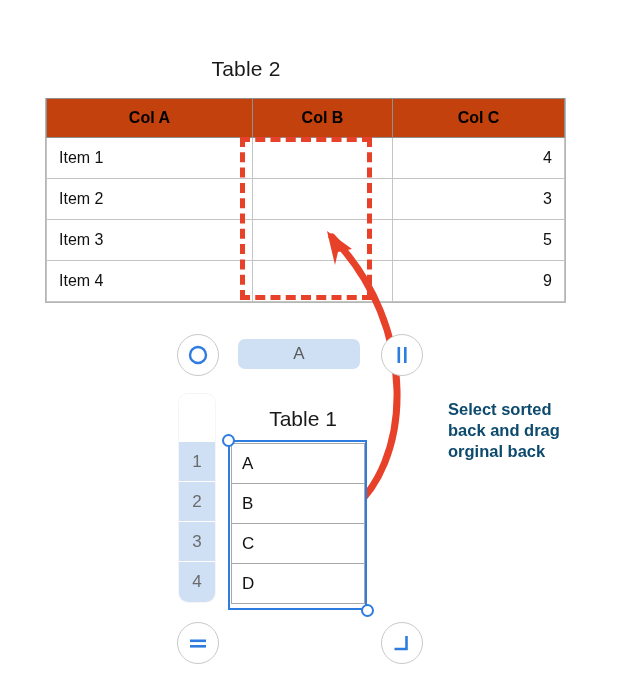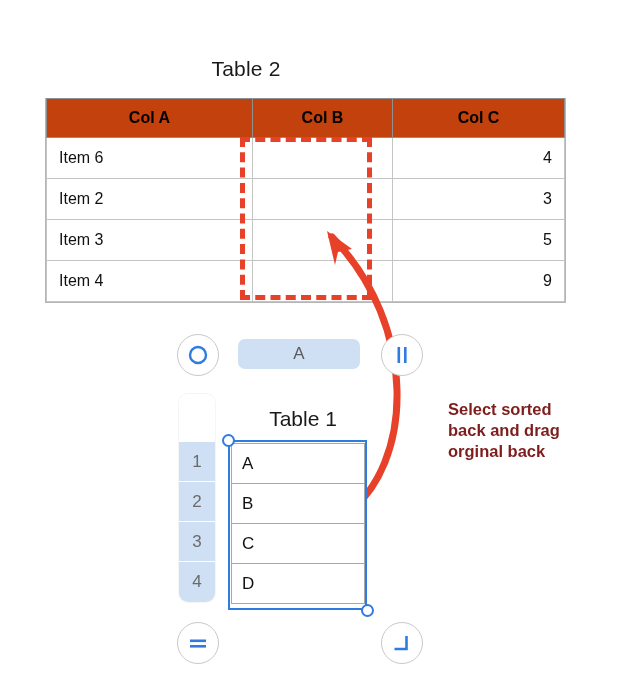--- a/index.html
+++ b/index.html
@@ -210,21 +210,21 @@
 
   
   #annotation {
     position: absolute;
     left: 448px;
     top: 399px;
     width: 150px;
     font-size: 16.5px;
     font-weight: bold;
     line-height: 21px;
-    color: #7f1d1d;
+    color: #0c4a6e;
   }
 </style>
 </head>
 <body>
 
 <div id="table2-title">Table 2</div>
 
 <div id="table2-wrap">
   <table id="table2">
     <colgroup>
@@ -234,21 +234,21 @@
     </colgroup>
     <thead>
       <tr>
         <th class="col-a">Col A</th>
         <th class="col-b">Col B</th>
         <th class="col-c">Col C</th>
       </tr>
     </thead>
     <tbody>
       <tr>
-        <td class="c-a">Item 6</td>
+        <td class="c-a">Item 1</td>
         <td class="c-b"></td>
         <td class="c-c">4</td>
       </tr>
       <tr>
         <td class="c-a">Item 2</td>
         <td class="c-b"></td>
         <td class="c-c">3</td>
       </tr>
       <tr>
         <td class="c-a">Item 3</td>

